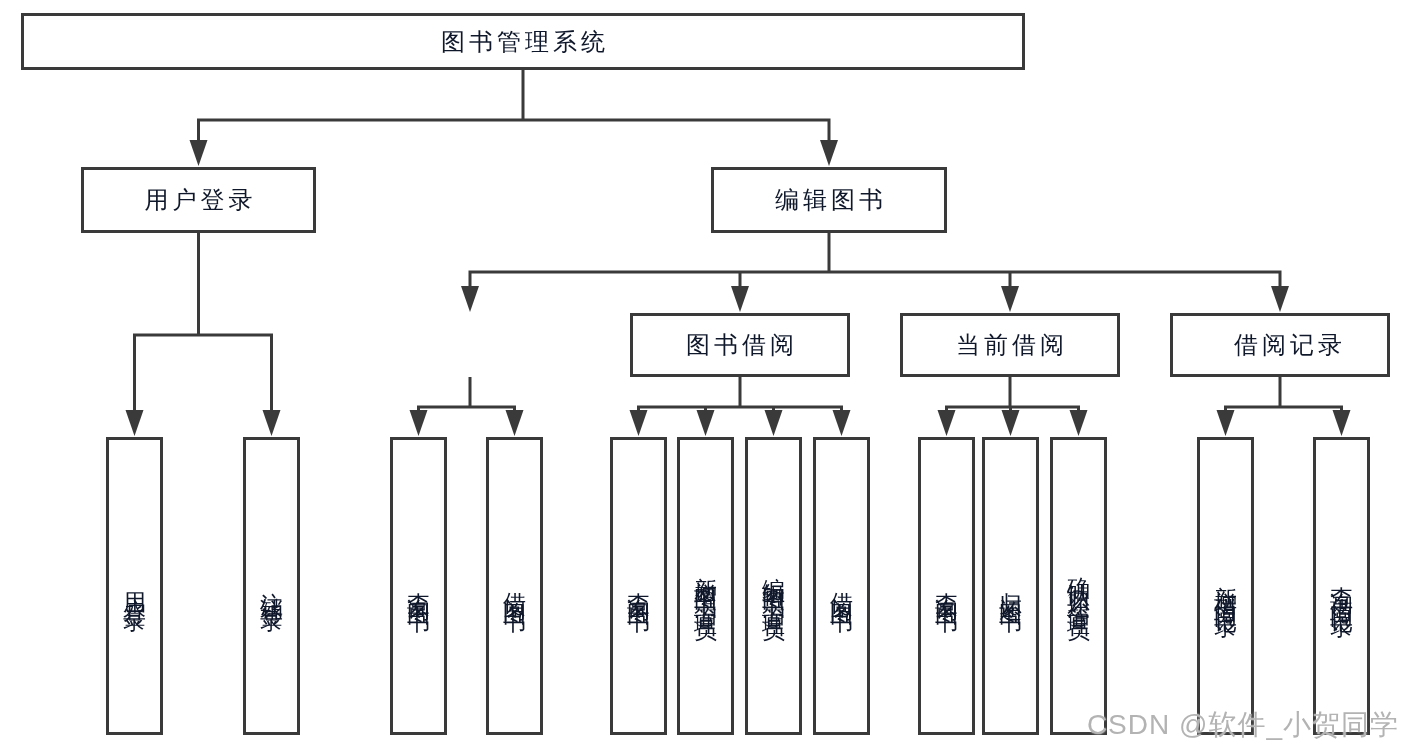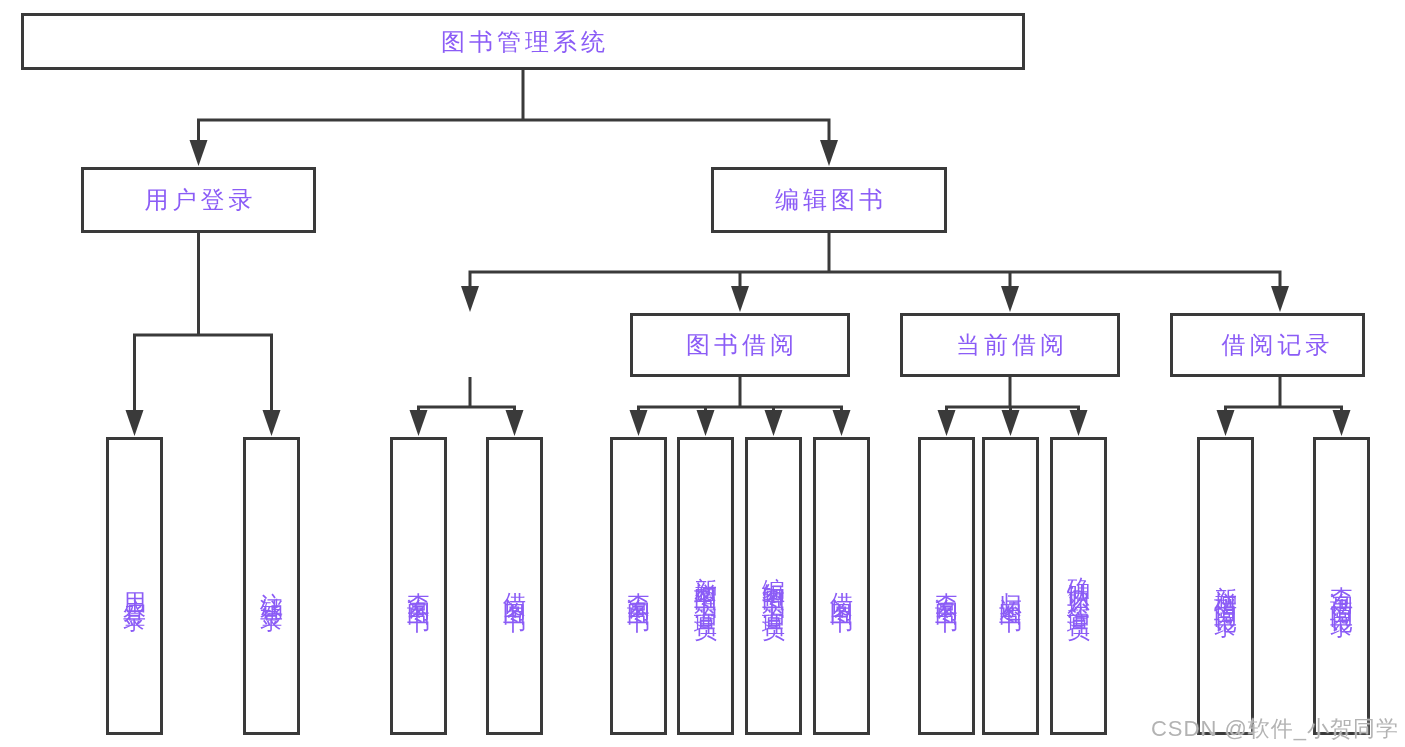--- a/index.html
+++ b/index.html
@@ -22,42 +22,42 @@
     height: 747px;
   }
   .node {
     position: absolute;
     box-sizing: border-box;
     border: 3px solid #3a3a3a;
     background: #ffffff;
     display: flex;
     align-items: center;
     justify-content: center;
-    color: #8b5cf6;
+    color: #0f172a;
   }
   .hnode {
     font-size: 24px;
     letter-spacing: 4px;
     text-indent: 4px; 
   }
   .leaf {
     top: 437px;
     width: 57px;
     height: 298px;
     writing-mode: vertical-rl;
     text-orientation: mixed;
     font-size: 23px;
     letter-spacing: 6px;
     line-height: 1;
   }
   .watermark {
     position: absolute;
     right: 6px;
     bottom: 3px;
-    font-size: 22px;
+    font-size: 28px;
     color: #b3b3b3;
     letter-spacing: 1px;
     z-index: 5;
     text-shadow: 0 0 2px #ffffff;
   }
 </style>
 </head>
 <body>
 
 <div class="canvas">
@@ -95,21 +95,21 @@
     </g>
   </svg>
 
   <div class="node hnode" style="left:21px; top:13px; width:1004px; height:57px;">图书管理系统</div>
 
   <div class="node hnode" style="left:81px; top:167px; width:235px; height:66px;">用户登录</div>
   <div class="node hnode" style="left:711px; top:167px; width:236px; height:66px;">编辑图书</div>
 
   <div class="node hnode" style="left:900px; top:313px; width:220px; height:64px;">当前借阅</div>
   <div class="node hnode" style="left:630px; top:313px; width:220px; height:64px;">图书借阅</div>
-  <div class="node hnode" style="left:1170px; top:313px; width:195px; height:64px;padding-left:16px;">借阅记录</div>
+  <div class="node hnode" style="left:1170px; top:313px; width:220px; height:64px;padding-left:16px;">借阅记录</div>
 
   <div class="node leaf" style="left:106px;">用户登录</div>
   <div class="node leaf" style="left:243px;">注销登录</div>
   <div class="node leaf" style="left:390px;">查询图书</div>
   <div class="node leaf" style="left:486px;">借阅图书</div>
   <div class="node leaf" style="left:610px;">查询图书</div>
   <div class="node leaf" style="left:677px;">新增图书（管理员）</div>
   <div class="node leaf" style="left:745px;">编辑图书（管理员）</div>
   <div class="node leaf" style="left:813px;">借阅图书</div>
   <div class="node leaf" style="left:918px;">查询图书</div>

